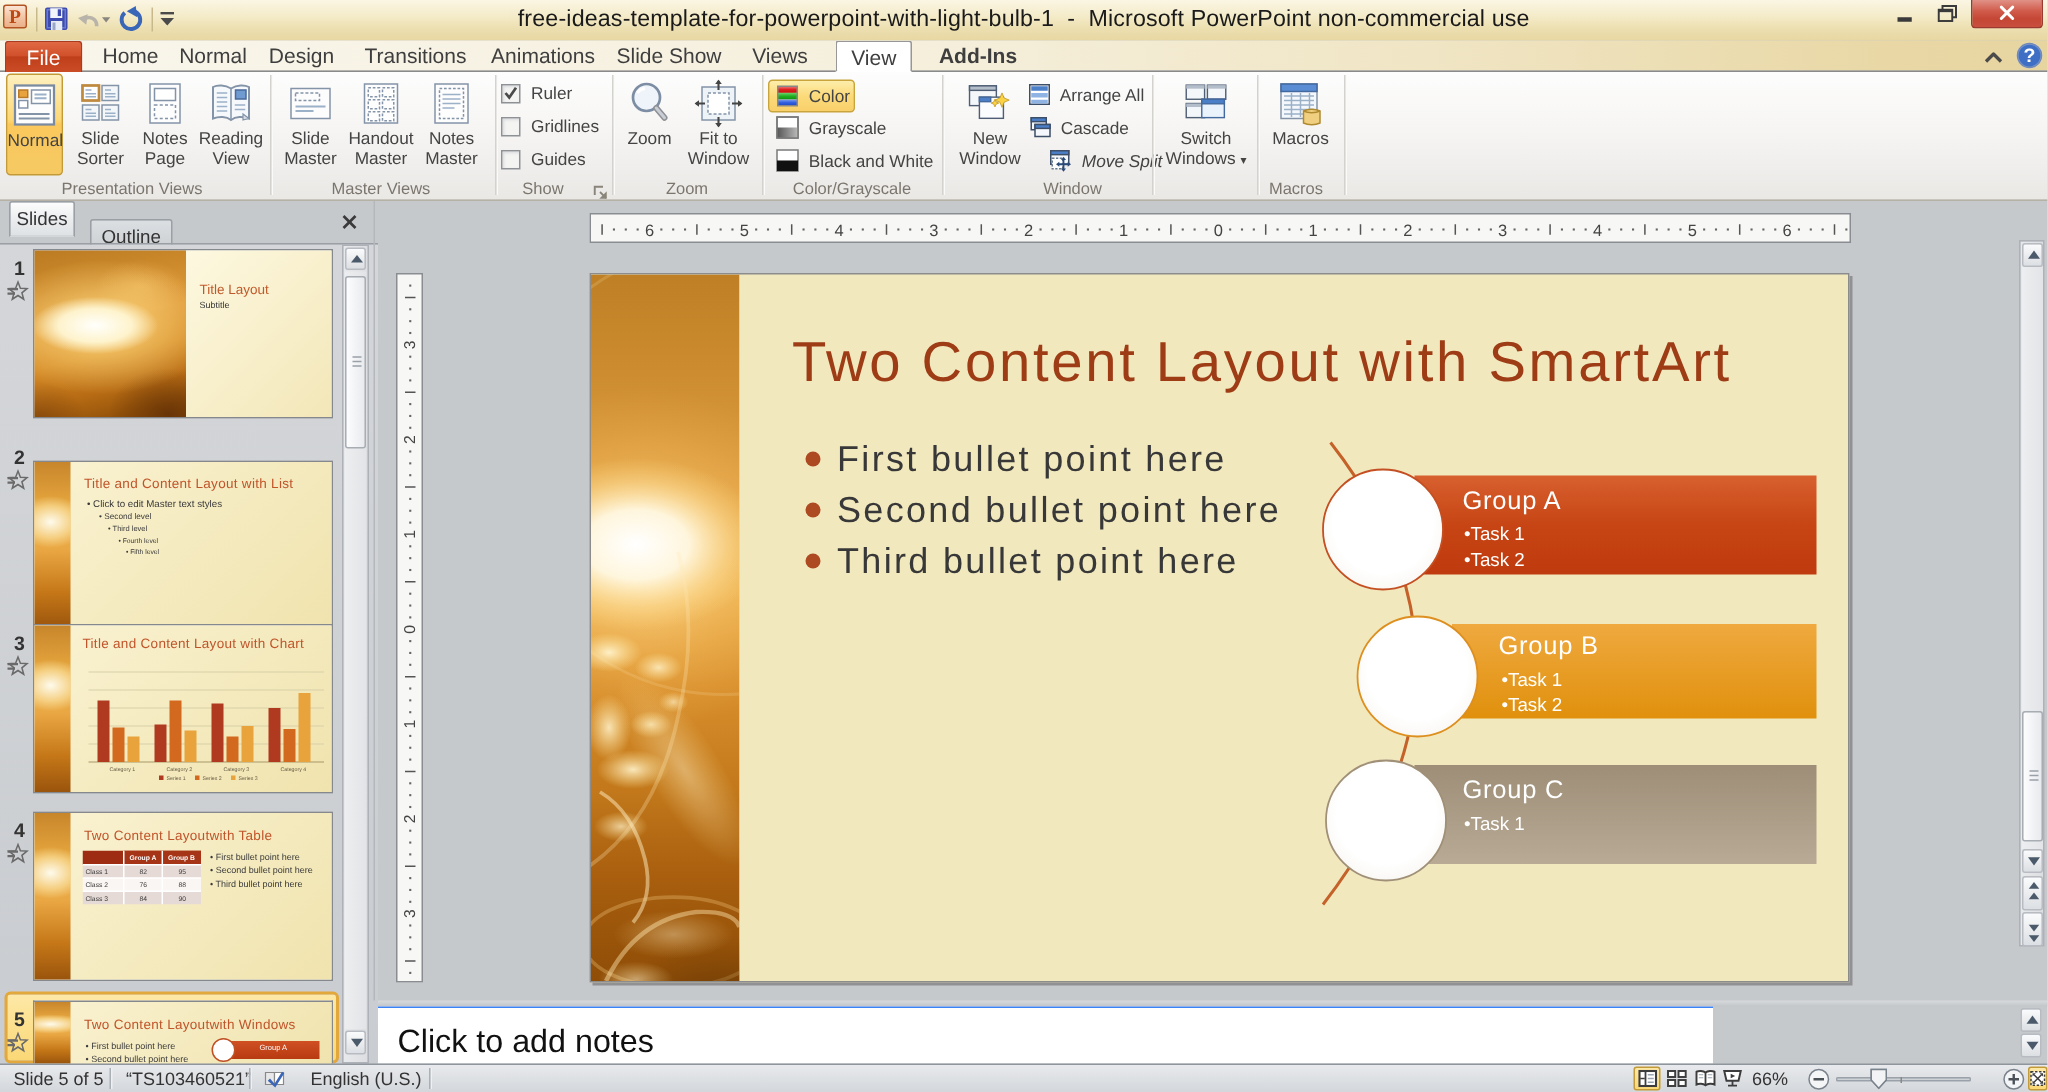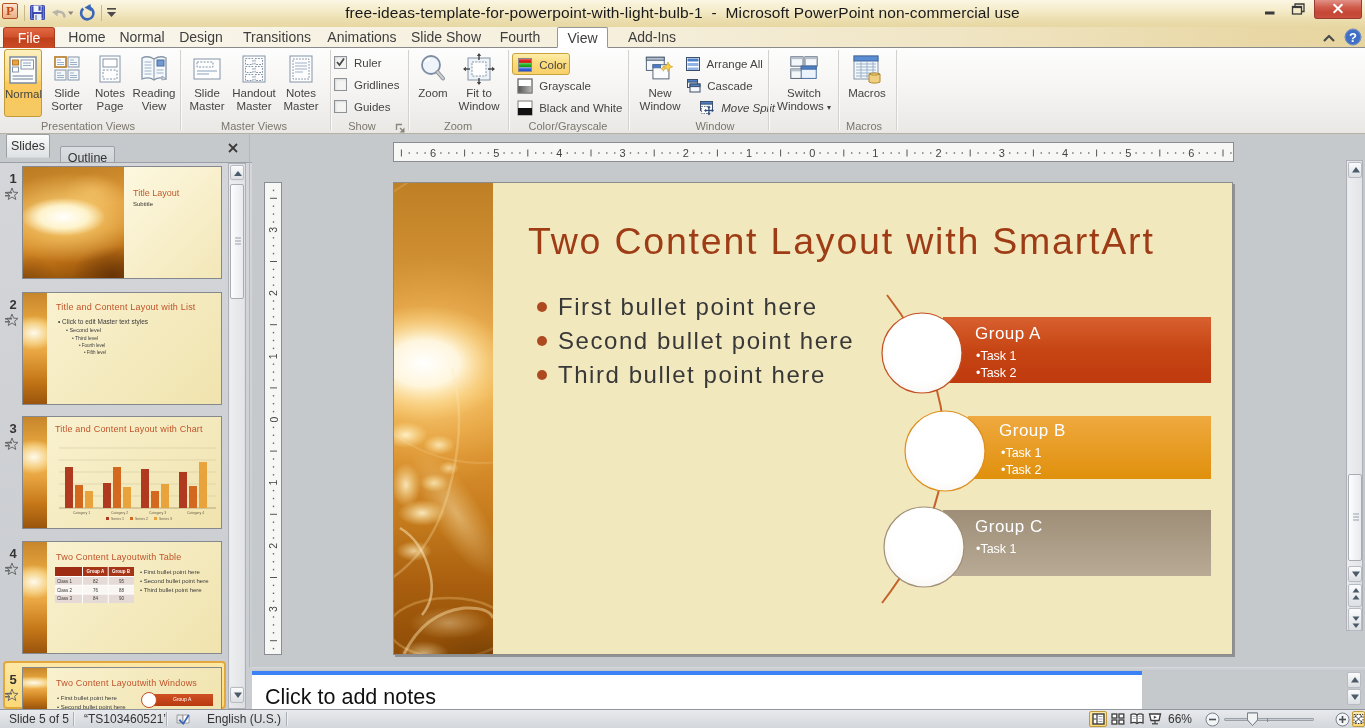--- a/index.html
+++ b/index.html
@@ -73,21 +73,21 @@
 #slide { position:absolute; left:141px; top:48px; width:840px; height:473px; background:#f2e8be;
   border:1px solid #8c8c8c; box-shadow:2px 2px 0 rgba(90,90,90,0.5); }
 #vscroll { position:absolute; left:1094px; top:26px; width:17px; height:471px; background:linear-gradient(to right,#e8e9eb,#dcdee1); border:1px solid #aeb2b8; }
 
 #slidetitle { left:134px; top:37px; width:680px; font-size:37.5px; color:#9e3c16; letter-spacing:1.8px; white-space:nowrap; }
 .bulletline { left:143px; font-size:24px; color:#383838; white-space:nowrap; letter-spacing:1.55px; }
 .bdot { display:inline-block; width:10px; height:10px; border-radius:50%; background:#ad4a21; margin-right:11px; vertical-align:3px; }
 .sbtn { position:absolute; left:1px; width:14px; height:16px; background:linear-gradient(#fafbfc,#dcdfe3); border:1px solid #b8bcc2; border-radius:2px; }
 
 #notesbar { position:absolute; left:252px; top:667px; width:1113px; height:4px; background:linear-gradient(#d8dadd,#c2c5c9); }
-#notes { position:absolute; left:252px; top:671px; width:890px; height:38px; background:#ffffff; border-top:4px solid #3b82f6; }
+#notes { position:absolute; left:252px; top:671px; width:890px; height:38px; background:#ffffff; border-top:1px solid #3b82f6; }
 #notes .ntext { position:absolute; left:13px; top:10px; font-size:21.5px; color:#111; }
 
 
 #statusbar { position:absolute; left:0; top:709px; width:1365px; height:32px;
   background:linear-gradient(#e8eaed, #d6d9dd 50%, #c8ccd1); border-top:1px solid #8e959c;
   font-size:12px; color:#333; }
 .sbitem { position:absolute; top:0; line-height:18px; }
 .sbsep { position:absolute; top:2px; width:1px; height:14px; background:#aab0b6; box-shadow:1px 0 0 #eef0f2; }
 </style></head>
 <body>
@@ -151,23 +151,23 @@
 </div>
 
 <div id="tabrow">
   <div class="tab" id="tabfile">File</div>
   <div class="tab" style="left:64px;width:46px;">Home</div>
   <div class="tab" style="left:119px;width:46px;">Normal</div>
   <div class="tab" style="left:174px;width:54px;">Design</div>
   <div class="tab" style="left:237px;width:80px;">Transitions</div>
   <div class="tab" style="left:325px;width:74px;">Animations</div>
   <div class="tab" style="left:408px;width:76px;">Slide Show</div>
-  <div class="tab" style="left:492px;width:56px;">Fourth</div>
+  <div class="tab" style="left:492px;width:56px;">Views</div>
   <div class="tab" id="tabview" style="left:557px;width:51px;">View</div>
-  <div class="tab" style="left:617px;width:70px;">Add-Ins</div>
+  <div class="tab" style="left:617px;width:70px;font-weight:bold;">Add-Ins</div>
   <svg class="abs" style="left:1322px;top:6px" width="14" height="10" viewBox="0 0 14 10">
         <path d="M 2 8 L 7 3 L 12 8" fill="none" stroke="#4a4a4a" stroke-width="2.2" stroke-linejoin="round"></path>
       </svg>
   <svg class="abs" style="left:1344px;top:1px" width="18" height="18" viewBox="0 0 18 18">
     <circle cx="9" cy="9" r="8" fill="#3f6fc4" stroke="#2c4f92" stroke-width="1"></circle>
     <circle cx="9" cy="9" r="8" fill="none" stroke="#ffffff55" stroke-width="1.5"></circle>
     <text x="9" y="13.5" text-anchor="middle" font-size="13" font-weight="bold" fill="#fff" font-family="Liberation Sans">?</text>
   </svg>
 </div>
 
@@ -501,21 +501,21 @@
     <div class="abs" style="left:110px;top:21px;font-size:9px;color:#c05a2a;">Title Layout</div>
     <div class="abs" style="left:110px;top:34px;font-size:6px;color:#333;">Subtitle</div>
   </div>
 
   <div class="tnum" style="top:163px;">2</div>
   <svg class="tstar" style="top:178px;" viewBox="0 0 16 16">
         <path d="M 8 2 L 9.6 6.2 L 14 6.4 L 10.6 9.2 L 11.8 13.5 L 8 11 L 4.2 13.5 L 5.4 9.2 L 2 6.4 L 6.4 6.2 z" fill="none" stroke="#6a6a6a" stroke-width="1"></path>
         <rect x="1" y="6" width="7" height="1.5" fill="#6a6a6a"></rect>
         <rect x="1" y="9" width="5" height="1.5" fill="#6a6a6a"></rect>
       </svg>
-  <div class="thumb" style="top:158px;">
+  <div class="thumb" style="top:173px;">
     <div class="abs slidebg" style="left:0;top:0;width:198px;height:111px;"></div>
     <div class="abs bulbstrip" style="left:0;top:0;width:24px;height:111px;"></div>
     <div class="abs" style="left:33px;top:9px;font-size:9px;letter-spacing:0.2px;color:#c0542a;">Title and Content Layout with List</div>
     <div class="abs" style="left:35px;top:25px;font-size:6.5px;color:#3a3a3a;">• Click to edit Master text styles</div>
     <div class="abs" style="left:43px;top:34px;font-size:5.5px;color:#3a3a3a;">• Second level</div>
     <div class="abs" style="left:49px;top:42px;font-size:5px;color:#3a3a3a;">• Third level</div>
     <div class="abs" style="left:56px;top:50px;font-size:4.5px;color:#3a3a3a;">• Fourth level</div>
     <div class="abs" style="left:61px;top:57px;font-size:4.5px;color:#3a3a3a;">• Fifth level</div>
   </div>
 

